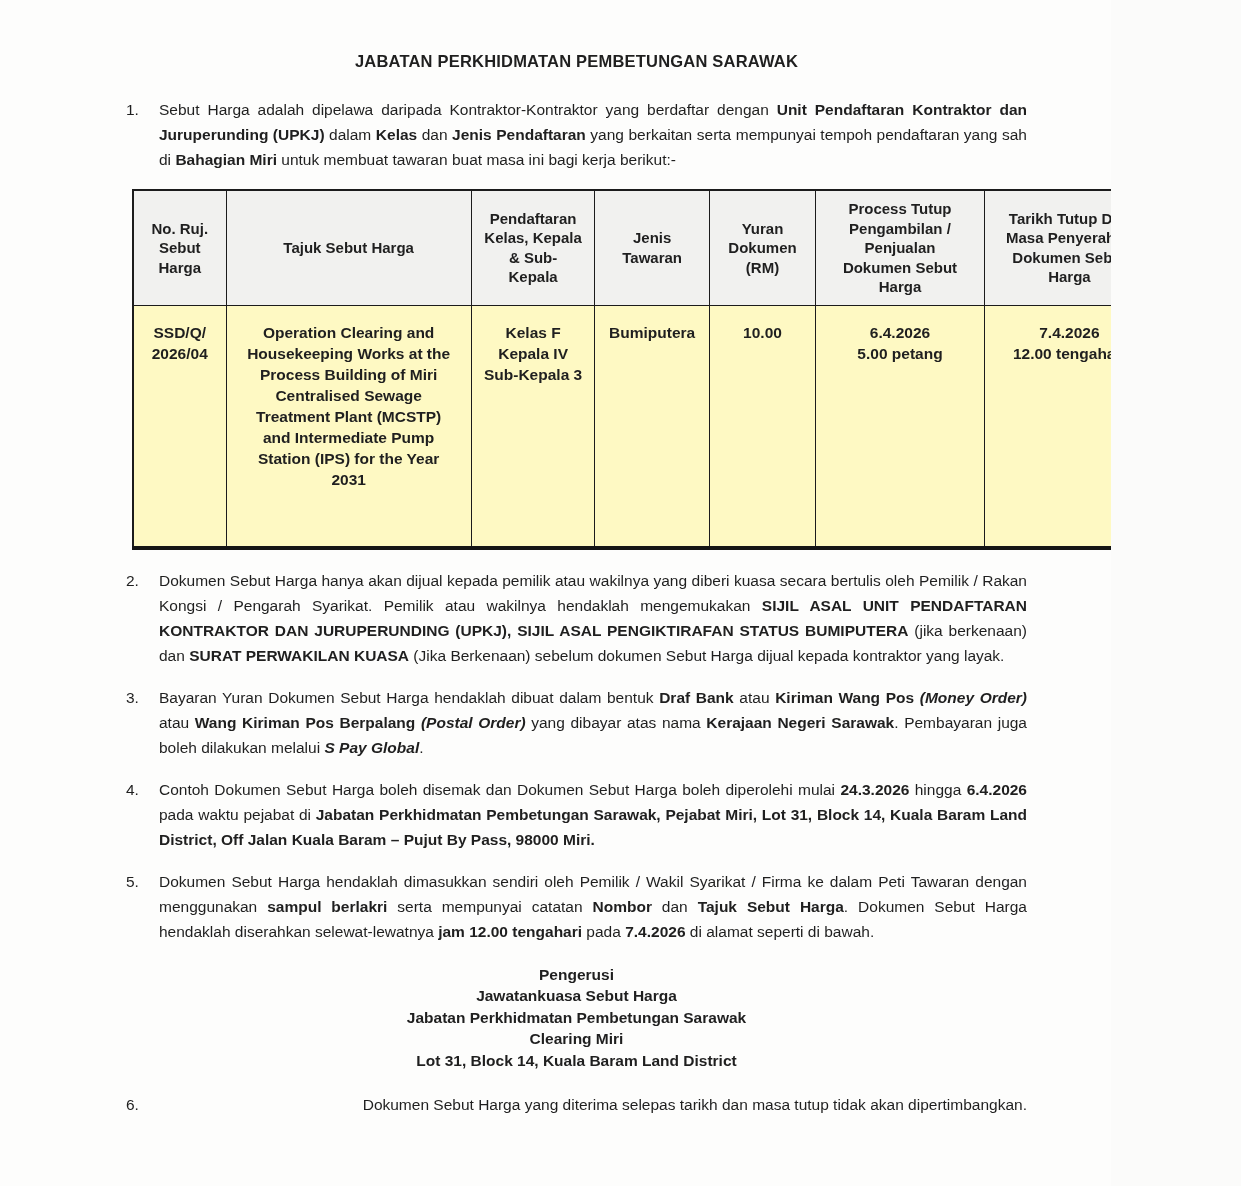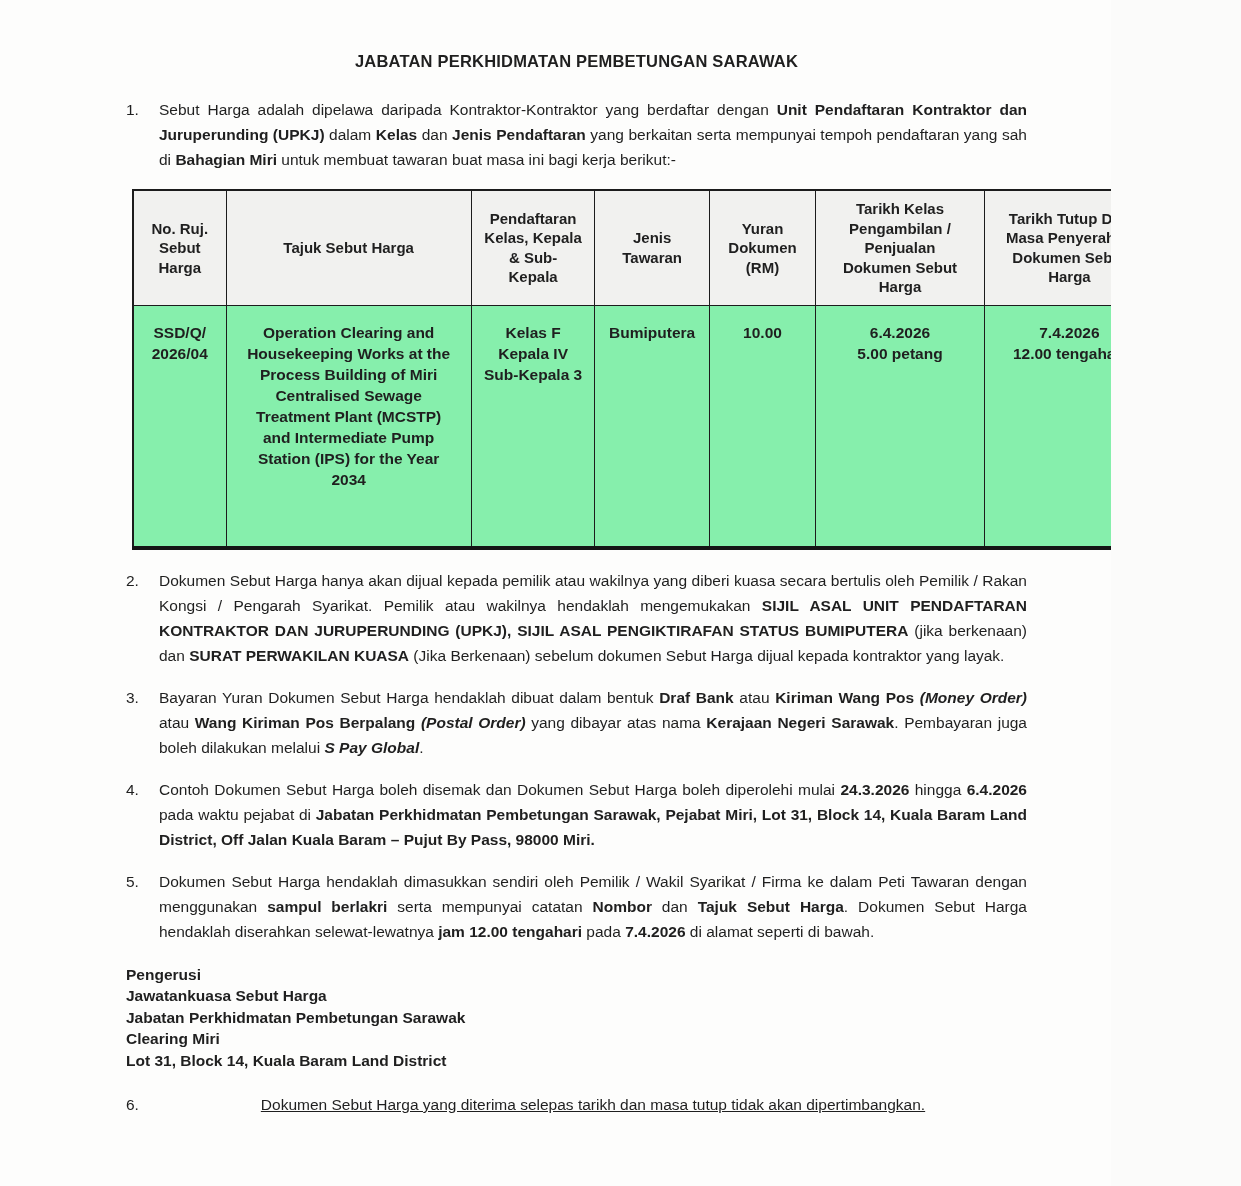--- a/index.html
+++ b/index.html
@@ -44,21 +44,21 @@
     line-height: 25px;
   }
   .item .num {
     flex: 0 0 33px;
     font-weight: 400;
   }
   .item .text {
     flex: 1;
     text-align: justify;
   }
-  .item.no-justify .text { text-align: center; text-decoration: underline; }
+  .item.no-justify .text { text-align: right; }
 
   
   table.tender {
     width: 1024px;
     margin: 4px 0 18px 6px;
     border-collapse: collapse;
     border: 2px solid #1c1c1c;
     border-bottom: 4px solid #151515;
     table-layout: fixed;
   }
@@ -69,36 +69,37 @@
     white-space: pre-line;
   }
   table.tender th {
     background: #f1f1ef;
     font-size: 15px;
     line-height: 19.5px;
     vertical-align: middle;
     padding: 8px 4px;
   }
   table.tender td {
-    background: #86efac;
+    background: #fef9c3;
     font-size: 15.5px;
     line-height: 21px;
     vertical-align: top;
     padding: 16px 6px 56px 6px;
   }
   col.c0 { width: 9.1%; }
   col.c1 { width: 24.0%; }
   col.c2 { width: 12.1%; }
   col.c3 { width: 11.2%; }
   col.c4 { width: 10.4%; }
   col.c5 { width: 16.5%; }
   col.c6 { width: 16.7%; }
 
   
   .address {
+    text-align: center;
     font-weight: 700;
     font-size: 15.5px;
     line-height: 21.5px;
     margin: 20px 0 21px 0;
   }
 </style>
 </head>
 <body>
 
 <div class="page">
@@ -130,21 +131,21 @@
         <th>Tajuk Sebut Harga</th>
         <th>Pendaftaran
 Kelas, Kepala
 &amp; Sub-
 Kepala</th>
         <th>Jenis
 Tawaran</th>
         <th>Yuran
 Dokumen
 (RM)</th>
-        <th>Tarikh Kelas
+        <th>Process Tutup
 Pengambilan /
 Penjualan
 Dokumen Sebut
 Harga</th>
         <th>Tarikh Tutup Dan
 Masa Penyerahan
 Dokumen Sebut
 Harga</th>
       </tr>
     </thead>
@@ -152,21 +153,21 @@
       <tr>
         <td>SSD/Q/
 2026/04</td>
         <td>Operation Clearing and
 Housekeeping Works at the
 Process Building of Miri
 Centralised Sewage
 Treatment Plant (MCSTP)
 and Intermediate Pump
 Station (IPS) for the Year
-2034</td>
+2031</td>
         <td>Kelas F
 Kepala IV
 Sub-Kepala 3</td>
         <td>Bumiputera</td>
         <td>10.00</td>
         <td>6.4.2026
 5.00 petang</td>
         <td>7.4.2026
 12.00 tengahari</td>
       </tr>

